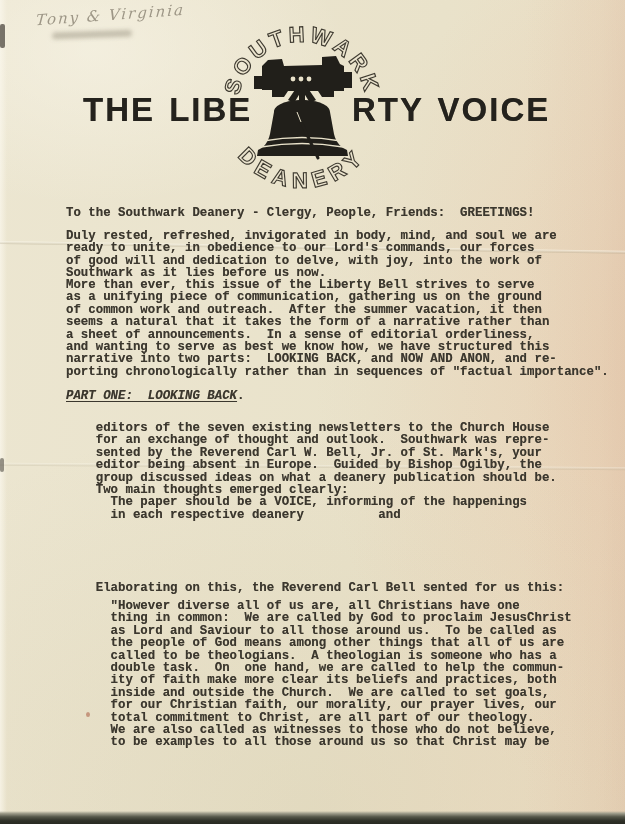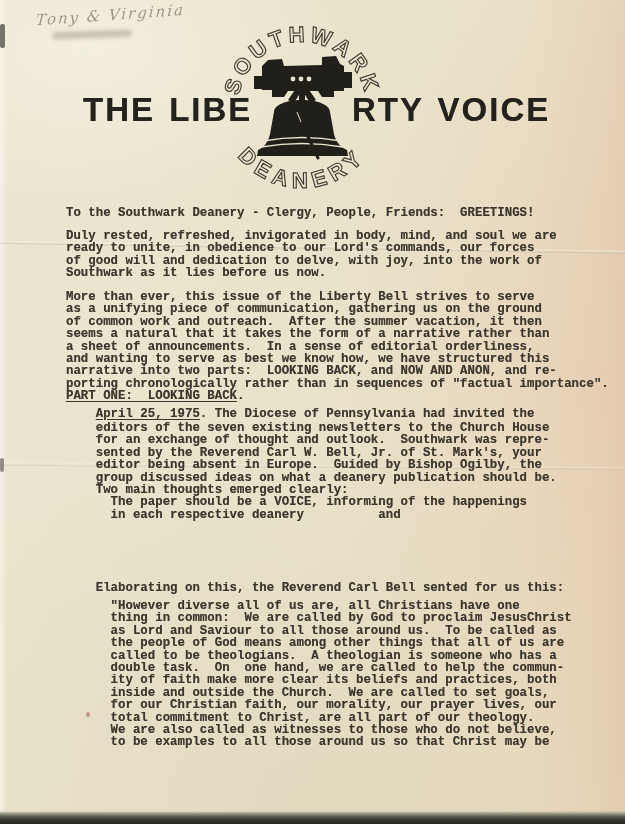--- a/index.html
+++ b/index.html
@@ -12,21 +12,21 @@
       linear-gradient(100deg,#ece6d1 0%,#e9e2ca 58%,#ebdcc2 90%,#e9d8bd 100%);
     font-family:"Liberation Mono", monospace;
   }
   
   .tw{
     position:absolute;left:66px;margin:0;
     font:bold 12.4px/12.4px "Liberation Mono", monospace;
     color:#3b372e;letter-spacing:0;white-space:pre;
     text-shadow:0 0 .4px rgba(59,55,46,.55);
   }
-  .u{text-decoration:underline;text-underline-offset:2px;text-decoration-thickness:1px;}
+  .u{text-decoration:underline;text-underline-offset:2px;text-decoration-thickness:1px;font-style:italic;}
   
   .title{
     position:absolute;top:93px;
     font-family:"Liberation Sans", sans-serif;font-weight:bold;font-size:33px;line-height:33px;
     letter-spacing:2px;word-spacing:3px;color:#24221d;white-space:pre;
     text-shadow:0 0 .5px rgba(30,28,22,.6);
     text-align:center;
   }
   .title-left{left:83px;}
   .title-right{left:352px;}
@@ -113,32 +113,31 @@
   <div class="title title-left">THE LIBE</div>
   <div class="title title-right">RTY VOICE</div>
 
   <pre class="tw" style="top:230px">Duly rested, refreshed, invigorated in body, mind, and soul we are
 ready to unite, in obedience to our Lord's commands, our forces
 of good will and dedication to delve, with joy, into the work of
 Southwark as it lies before us now.</pre>
 
   <pre class="tw" style="top:207px">To the Southwark Deanery - Clergy, People, Friends:  GREETINGS!</pre>
 
-  <pre class="tw" style="top:291px">More than ever, this issue of the Liberty Bell strives to serve
+  <pre class="tw" style="top:279px">More than ever, this issue of the Liberty Bell strives to serve
 as a unifying piece of communication, gathering us on the ground
 of common work and outreach.  After the summer vacation, it then
 seems a natural that it takes the form of a narrative rather than
 a sheet of announcements.  In a sense of editorial orderliness,
 and wanting to serve as best we know how, we have structured this
 narrative into two parts:  LOOKING BACK, and NOW AND ANON, and re-
 porting chronologically rather than in sequences of "factual importance".</pre>
 
   <div class="tw" style="top:390px"><span class="u">PART ONE:  LOOKING BACK</span><span>.</span></div>
 
-  <div class="tw" style="top:408px"><span>    </span><span class="u">April 25, 1975</span><span>. The Diocese of Pennsylvania had invited the</span></div>
 
   <pre class="tw" style="top:422px">    editors of the seven existing newsletters to the Church House
     for an exchange of thought and outlook.  Southwark was repre-
     sented by the Reverend Carl W. Bell, Jr. of St. Mark's, your
     editor being absent in Europe.  Guided by Bishop Ogilby, the
     group discussed ideas on what a deanery publication should be.
     Two main thoughts emerged clearly:
       The paper should be a VOICE, informing of the happenings
       in each respective deanery          and</pre>
 

